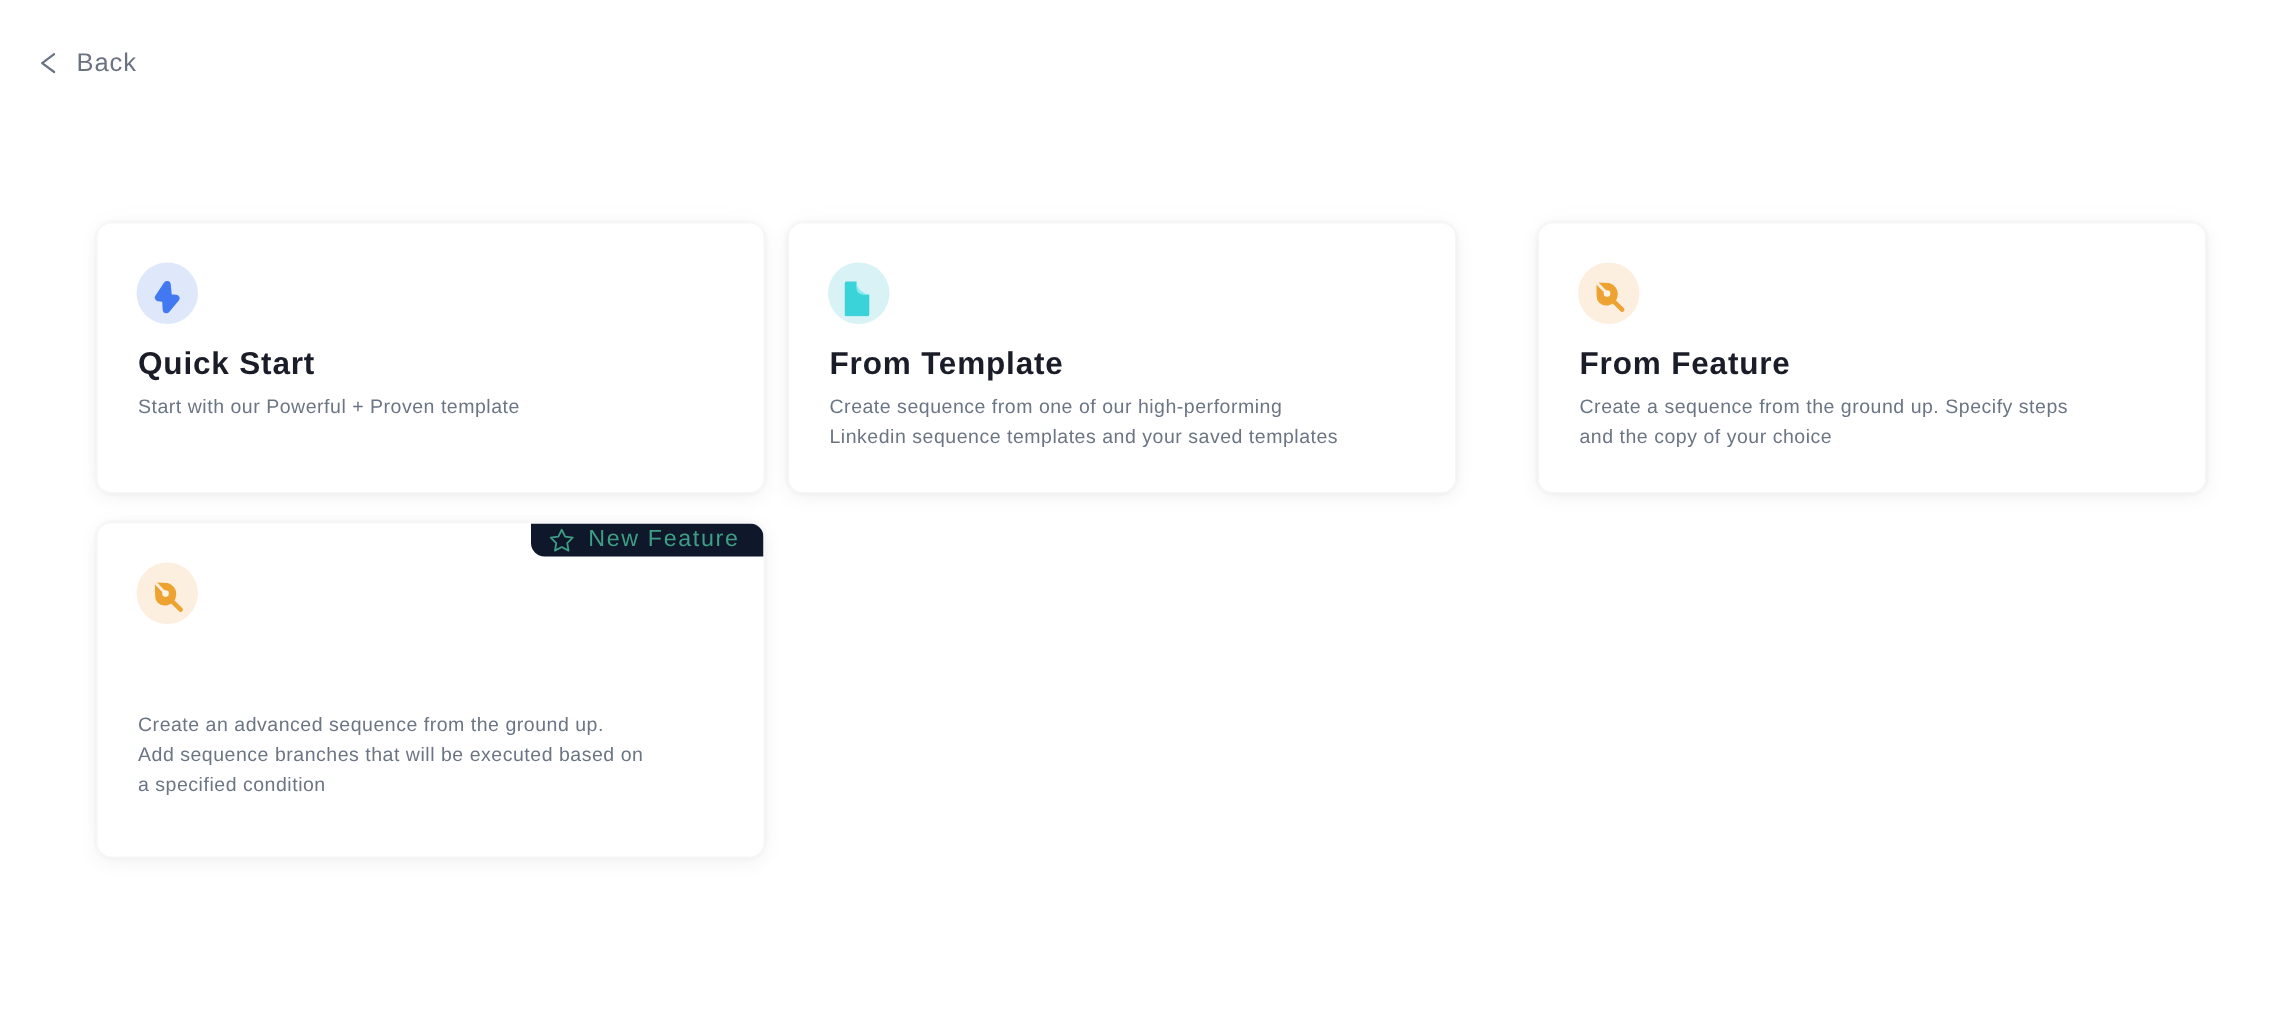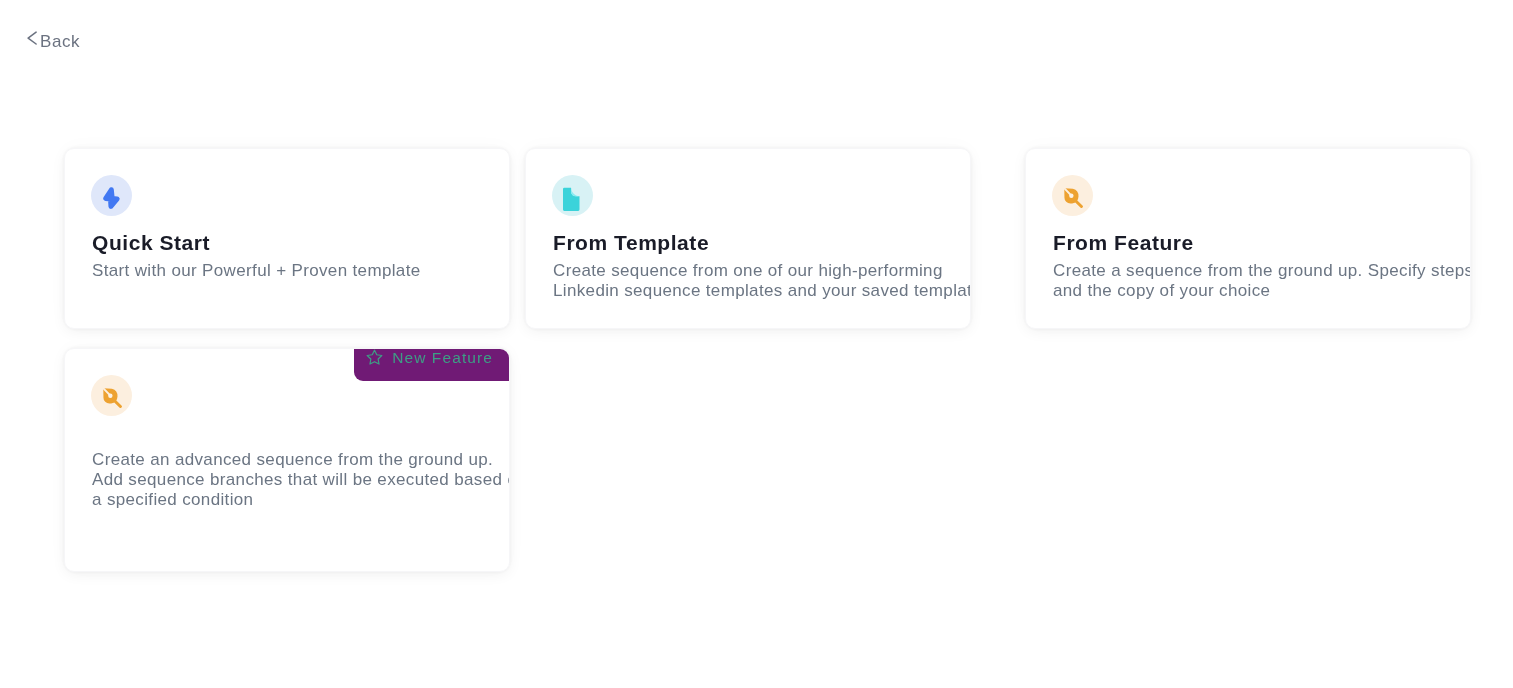--- a/index.html
+++ b/index.html
@@ -4,44 +4,44 @@
 <style>
   html,body{margin:0;padding:0;}
   body{
     width:1513px;height:688px;background:#ffffff;overflow:hidden;
     font-family:"Liberation Sans",sans-serif;
     -webkit-font-smoothing:antialiased;
   }
   .page{position:relative;width:1513px;height:688px;transform:translateZ(0);}
 
   
-  .back{position:absolute;left:27px;top:31px;display:flex;gap:3px;
+  .back{position:absolute;left:27px;top:31px;display:flex;align-items:center;gap:14px;
         color:#6b7280;font-size:17px;line-height:21px;cursor:pointer;letter-spacing:0.6px;}
   .back svg{display:block;}
 
   
   .title{position:absolute;left:64px;top:81px;font-size:29px;font-weight:700;
          color:#1a1c28;letter-spacing:0.4px;line-height:34px;white-space:nowrap;}
 
   
   .card{position:absolute;background:#ffffff;border-radius:10px;
         border:1px solid #f6f6f8;
         box-shadow:0 0 4px rgba(16,24,40,.05), 0 3px 14px rgba(16,24,40,.05), 0 0 22px rgba(16,24,40,.025);
         overflow:hidden;cursor:pointer;box-sizing:border-box;}
 
   .iconwrap{position:absolute;left:26px;top:26px;width:41px;height:41px;border-radius:50%;
             display:flex;align-items:center;justify-content:center;}
   .c-title{position:absolute;left:27px;font-size:21px;font-weight:700;color:#1a1c28;
            letter-spacing:0.55px;line-height:24px;white-space:nowrap;}
-  .c-desc{position:absolute;left:27px;font-size:17px;color:#6b7583;line-height:20px;
+  .c-desc{position:absolute;left:27px;font-size:13px;color:#6b7583;line-height:20px;
           letter-spacing:0.35px;white-space:pre;}
 
-  .badge{position:absolute;right:0;top:0;display:flex;align-items:flex-start;gap:9px;
-         background:#701a75;color:#3d9e85;font-size:15.5px;font-weight:400;letter-spacing:1.1px;
-         height:32px;padding:0 16px 0 12px;border-bottom-left-radius:9px;}
+  .badge{position:absolute;right:0;top:0;display:flex;align-items:center;gap:9px;
+         background:#0f172a;color:#3d9e85;font-size:15.5px;font-weight:400;letter-spacing:1.1px;
+         height:22px;padding:0 16px 0 12px;border-bottom-left-radius:9px;}
   .badge svg{display:block;}
 </style>
 </head>
 <body>
 
 <div class="page">
 
   <div class="back">
     <span>
       <svg width="10" height="14" viewBox="0 0 10 14" fill="none">
@@ -98,18 +98,18 @@
       <span>New Feature</span>
     </div>
     <div class="iconwrap" style="background:#fcefdf">
       <svg width="23" height="23" viewBox="0 0 24 24" fill="none" style="position:relative;top:1px;left:0px">
         <path d="M3.4 3.4 L3.6 13.2 A6.2 6.2 0 0 0 9.8 19.4 L11.6 19.4 A8 8 0 0 0 12.4 3.8 Z" fill="#eda231"></path>
         <path d="M3.8 3.8 L10.6 10.8" stroke="#fcefdf" stroke-width="2.1" stroke-linecap="round"></path>
         <circle cx="10.8" cy="11.2" r="2.3" fill="#fdf3e6"></circle>
         <path d="M14.4 15.6 L21.3 22.4" stroke="#eda231" stroke-width="3.1" stroke-linecap="round"></path>
       </svg>
     </div>
-    <div class="c-desc" style="top:101px">Create an advanced sequence from the ground up.
+    <div class="c-desc" style="top:124px">Create an advanced sequence from the ground up.
 Add sequence branches that will be executed based on
 a specified condition</div>
   </div>
 
 </div>
 
 </body></html>

